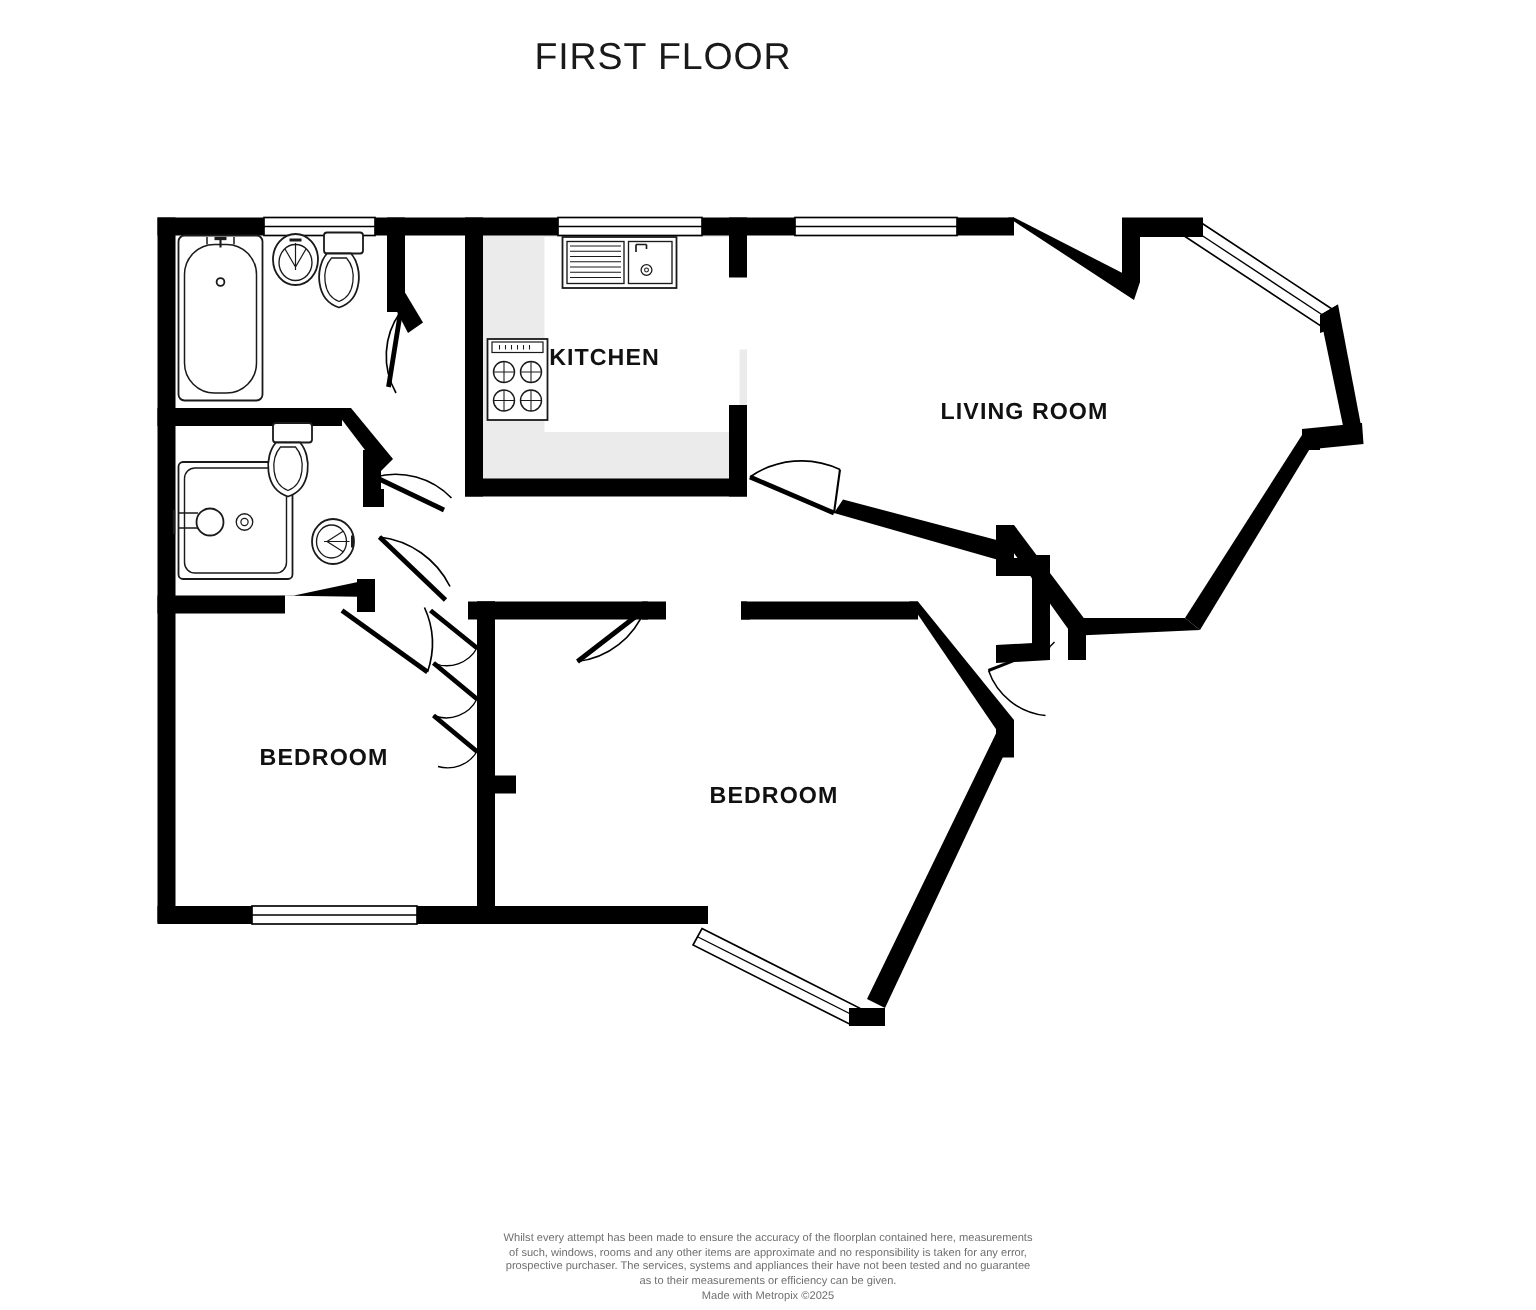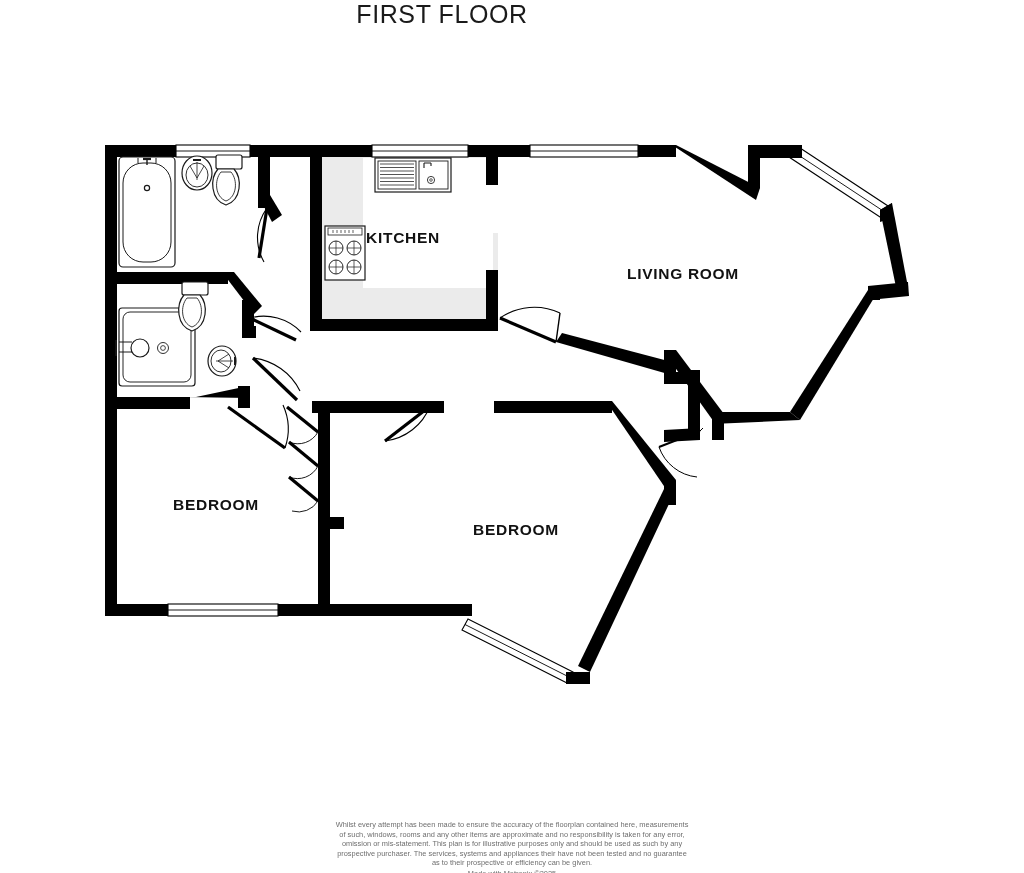--- a/index.html
+++ b/index.html
@@ -16,21 +16,21 @@
   }
 
   #page-root {
     position: absolute;
     inset: 0;
     background: #ffffff;
   }
 
   .plan-title {
     position: absolute;
-    top: 0;
+    top: 24px;
     left: 0;
     width: 884px;
     text-align: center;
     font-family: "Liberation Sans", sans-serif;
     font-size: 25px;
     font-weight: 400;
     letter-spacing: 0.6px;
     color: #1a1a1a;
   }
 
@@ -322,19 +322,18 @@
       <text class="room-label" x="683" y="279" text-anchor="middle">LIVING ROOM</text>
       <text class="room-label" x="216" y="510" text-anchor="middle">BEDROOM</text>
       <text class="room-label" x="516" y="535" text-anchor="middle">BEDROOM</text>
     </g>
 
   </svg>
 
   <div class="disclaimer">
     <div>Whilst every attempt has been made to ensure the accuracy of the floorplan contained here, measurements</div>
     <div>of such, windows, rooms and any other items are approximate and no responsibility is taken for any error,</div>
-    <div>omission or mis-statement. This plan is for illustrative purposes only and should be used as such by any</div>
     <div>prospective purchaser. The services, systems and appliances their have not been tested and no guarantee</div>
-    <div>as to their prospective or efficiency can be given.</div>
+    <div>as to their measurements or efficiency can be given.</div>
     <div class="credit">Made with Metropix ©2025</div>
   </div>
 
 </div>
 
 </body></html>

